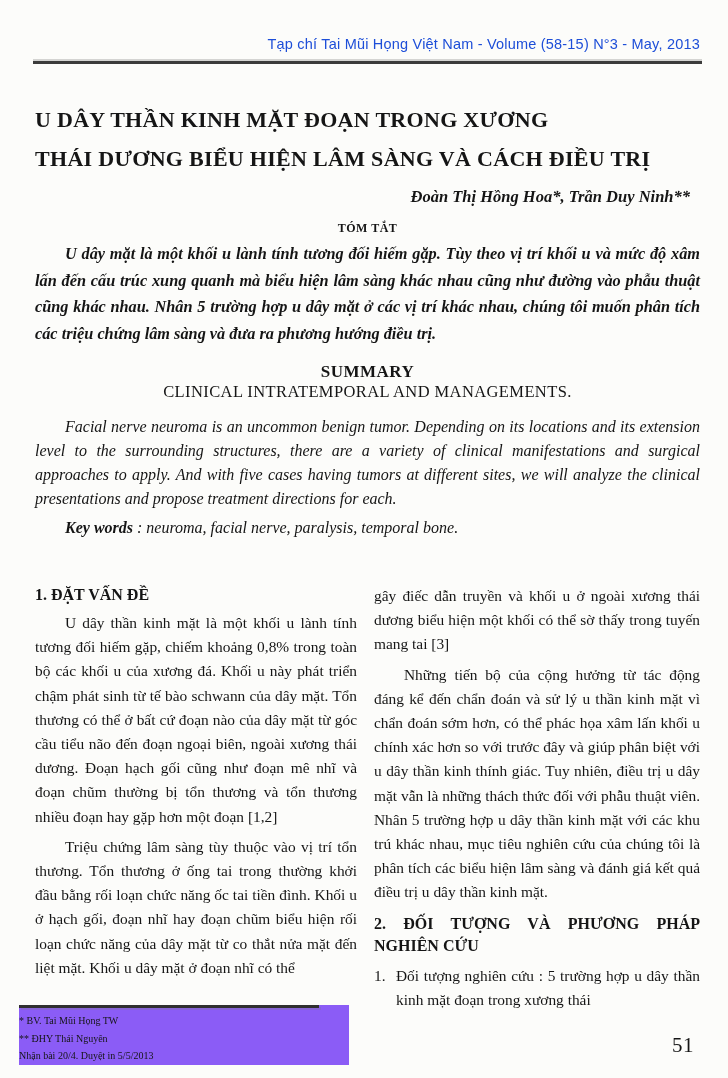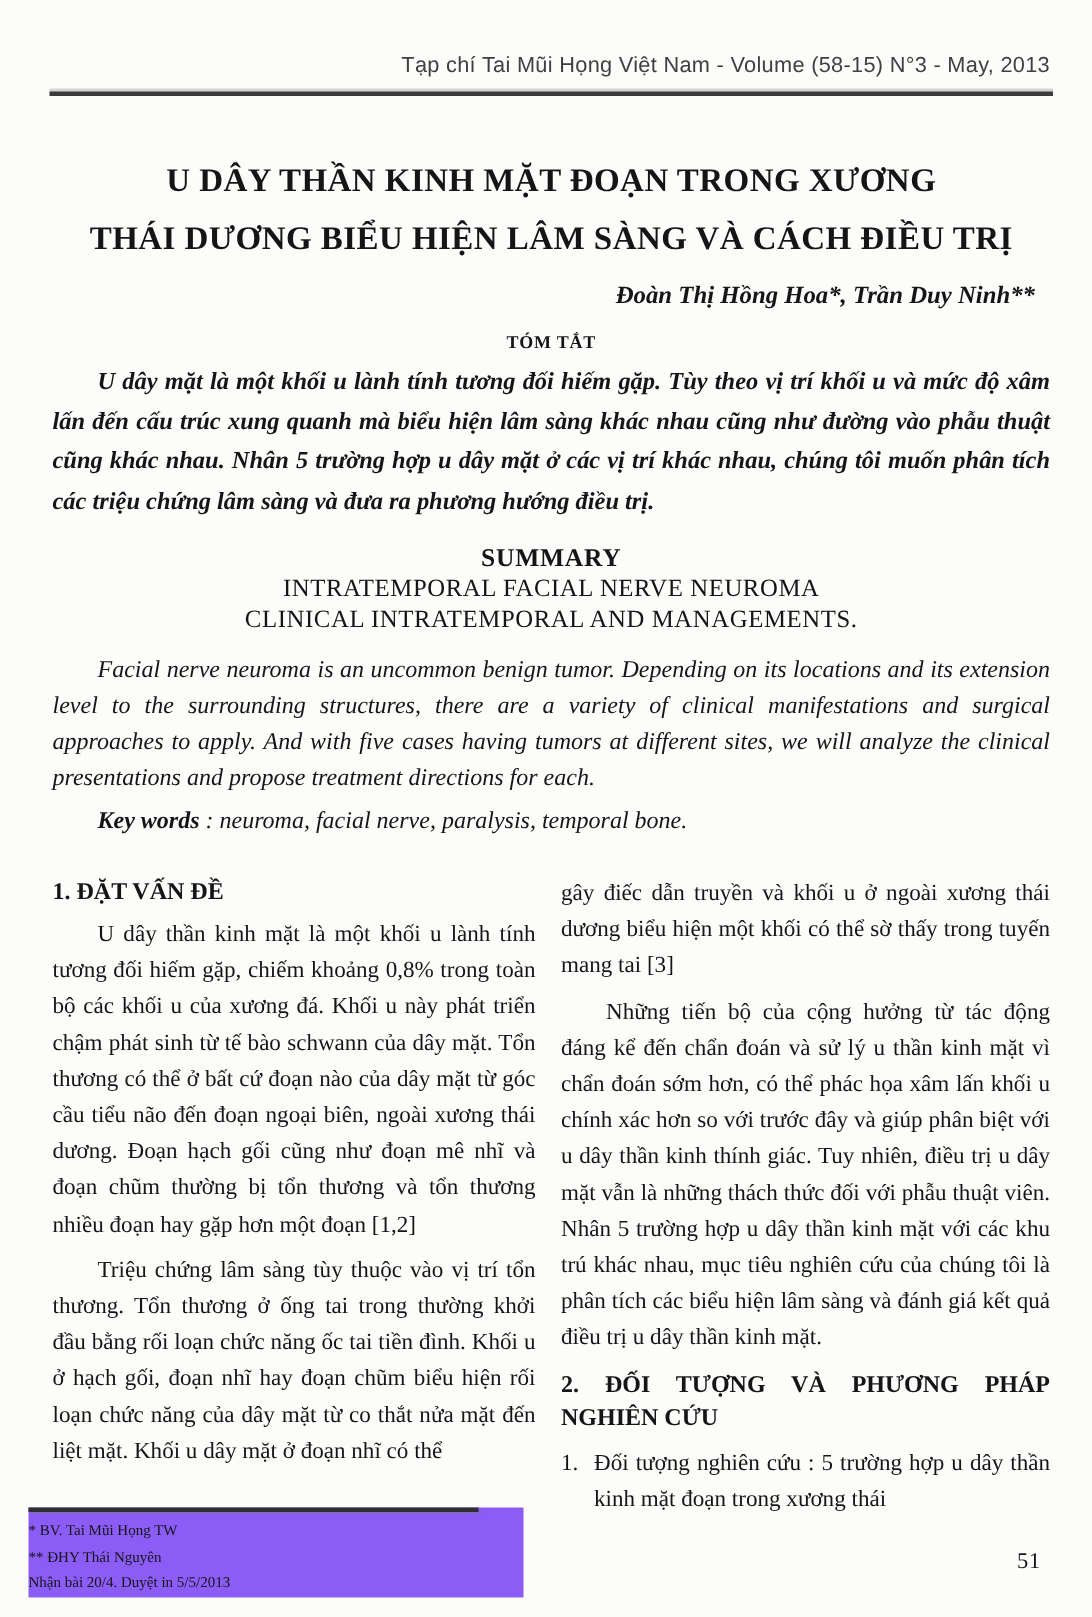--- a/index.html
+++ b/index.html
@@ -13,31 +13,31 @@
     width:728px;height:1078px;
     background:#fcfcfa;
     color:#151515;
     overflow:hidden;
   }
   
   .journal-header{
     position:absolute;top:36px;left:35px;width:665px;
     text-align:right;
     font-family:"Liberation Sans","DejaVu Sans",sans-serif;
-    font-size:14.5px;letter-spacing:.2px;color:#404040;
+    font-size:14.5px;letter-spacing:.2px;color:#1d4ed8;
   }
   .header-rule{
     position:absolute;top:61px;left:33px;width:669px;height:3px;
     background:#3b3b3b;
     box-shadow:0 -2px 0 rgba(90,90,90,.25);
   }
   
   .title-block{
     position:absolute;top:100px;left:35px;width:665px;
-    text-align:center;font-weight:bold;
+    font-weight:bold;
     font-size:22px;line-height:39px;letter-spacing:.3px;
   }
   .authors{
     position:absolute;top:187px;left:35px;width:655px;
     text-align:right;font-weight:bold;font-style:italic;
     font-size:16.5px;
   }
   
   .vi-abstract{
     position:absolute;top:221px;left:35px;width:665px;
@@ -102,21 +102,21 @@
     position:absolute;top:1005px;left:19px;width:330px;
     background:#8b5cf6;
     font-size:10px;line-height:17.5px;
   }
   .footnote-rule{
     width:300px;height:3px;background:#2f2f2f;margin:0 0 4px 0;
     box-shadow:2px 2px 0 rgba(120,120,120,.25);
   }
   .page-number{
     position:absolute;top:1033px;right:34px;
-    font-size:15px;letter-spacing:.5px;
+    font-size:21px;letter-spacing:.5px;
   }
 </style>
 </head>
 <body>
 
 <div class="page">
 
   <div class="journal-header">Tạp chí Tai Mũi Họng Việt Nam - Volume (58-15)  N°3 - May, 2013</div>
   <div class="header-rule"></div>
 
@@ -127,21 +127,20 @@
 
   <div class="authors">Đoàn Thị Hồng Hoa*, Trần Duy Ninh**</div>
 
   <div class="vi-abstract">
     <div class="heading">TÓM TẮT</div>
     <div class="body">U dây mặt là một khối u lành tính tương đối hiếm gặp. Tùy theo vị trí khối u và mức độ xâm lấn đến cấu trúc xung quanh mà biểu hiện lâm sàng khác nhau cũng như đường vào phẫu thuật cũng khác nhau. Nhân 5 trường hợp u dây mặt ở các vị trí khác nhau, chúng tôi muốn phân tích các triệu chứng lâm sàng và đưa ra phương hướng điều trị.</div>
   </div>
 
   <div class="en-abstract">
     <div class="heading">SUMMARY</div>
-    <div class="subtitle">INTRATEMPORAL FACIAL NERVE NEUROMA</div>
     <div class="subtitle">CLINICAL INTRATEMPORAL AND MANAGEMENTS.</div>
     <div class="body">Facial nerve neuroma is an uncommon benign tumor. Depending on its locations and its extension level to the surrounding structures, there are a variety of clinical manifestations and surgical approaches to apply. And with five cases having tumors at different sites, we will analyze the clinical presentations and propose treatment directions for each.</div>
     <div class="kw"><span class="kw-label">Key words</span><span> : neuroma, facial nerve, paralysis, temporal bone.</span></div>
   </div>
 
   <div class="columns">
     <div class="col col-left">
       <div class="section-heading">1. ĐẶT VẤN ĐỀ</div>
       <p class="indent">U dây thần kinh mặt là một khối u lành tính tương đối hiếm gặp, chiếm khoảng 0,8% trong toàn bộ các khối u của xương đá. Khối u này phát triển chậm phát sinh từ tế bào schwann của dây mặt. Tổn thương có thể ở bất cứ đoạn nào của dây mặt từ góc cầu tiểu não đến đoạn ngoại biên, ngoài xương thái dương. Đoạn hạch gối cũng như đoạn mê nhĩ và đoạn chũm thường bị tổn thương và tổn thương nhiều đoạn hay gặp hơn một đoạn [1,2]</p>
       <p class="indent">Triệu chứng lâm sàng tùy thuộc vào vị trí tổn thương. Tổn thương ở ống tai trong thường khởi đầu bằng rối loạn chức năng ốc tai tiền đình. Khối u ở hạch gối, đoạn nhĩ hay đoạn chũm biểu hiện rối loạn chức năng của dây mặt từ co thắt nửa mặt đến liệt mặt. Khối u dây mặt ở đoạn nhĩ có thể</p>

